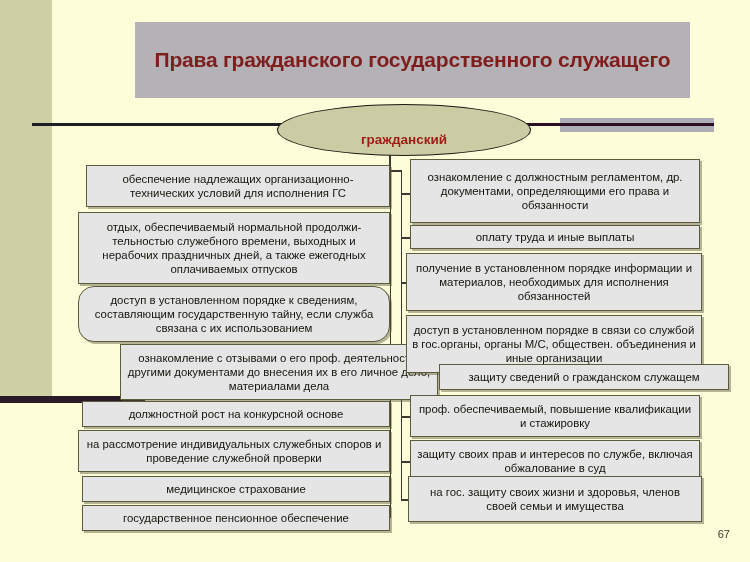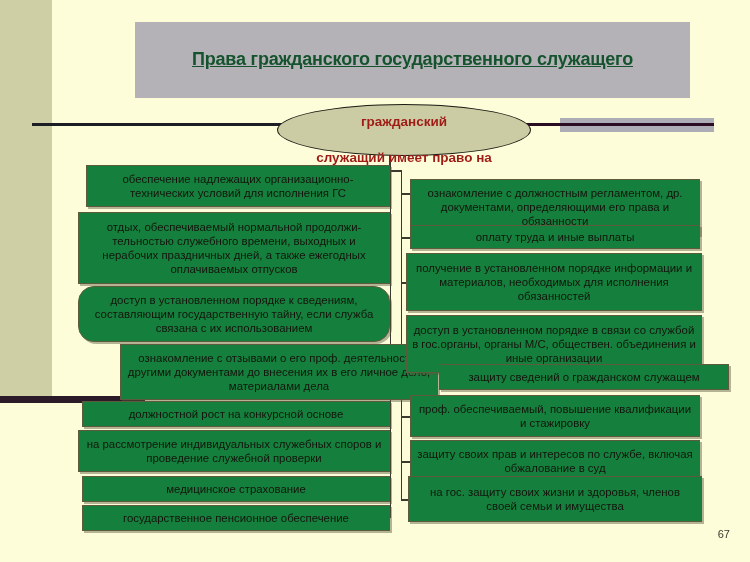--- a/index.html
+++ b/index.html
@@ -20,23 +20,23 @@
   }
 
   
   .title-bar{
     position:absolute;left:135px;top:22px;width:555px;height:76px;
     background:#b4b2b6;
     display:flex;align-items:center;justify-content:center;
     box-sizing:border-box;padding:2px 14px;
   }
   .title-text{
-    color:#14532d;
-    font-size:18px;font-weight:bold;line-height:1.18;
-    text-align:center;letter-spacing:-0.2px;text-decoration:underline;
+    color:#7f1d1d;
+    font-size:21px;font-weight:bold;line-height:1.18;
+    text-align:center;letter-spacing:-0.2px;
   }
 
   
   .rule-left{
     position:absolute;left:32px;top:123px;width:258px;height:3px;
     background:#1d1d26;
   }
   .rule-right-bar{
     position:absolute;left:560px;top:118px;width:154px;height:14px;
     background:#adadb5;
@@ -65,21 +65,21 @@
   .stub{
     position:absolute;height:1.6px;background:#3a3a30;
   }
   .oval-drop{
     position:absolute;left:389px;top:154px;width:1.6px;height:16px;background:#3a3a30;
   }
 
   
   .box{
     position:absolute;box-sizing:border-box;
-    background:#15803d;
+    background:#e5e5e5;
     border:1.5px solid #5c5c3c;
     box-shadow:2px 2px 0 rgba(90,88,60,.45);
     display:flex;align-items:center;justify-content:center;
     text-align:center;
     color:#14140c;
     font-size:11.4px;line-height:1.24;
     padding:0 5px;
     z-index:3;
   }
 
@@ -98,21 +98,20 @@
 <div class="title-bar">
   <div class="title-text">Права гражданского государственного служащего</div>
 </div>
 
 <div class="rule-left"></div>
 <div class="rule-right-bar"></div>
 <div class="rule-right-line"></div>
 
 <div class="oval">
   <div class="oval-line">гражданский</div>
-  <div class="oval-line">служащий имеет право на</div>
 </div>
 <div class="oval-drop"></div>
 
 <div id="diagram-layer">
     <div class="box" style="left: 86px; top: 165px; width: 304px; height: 42px;">обеспечение надлежащих организационно-технических условий для исполнения ГС</div>
     <div class="stub" style="left: 390px; top: 186px;"></div>
     <div class="box" style="left: 78px; top: 212px; width: 312px; height: 72px;">отдых, обеспечиваемый нормальной продолжи-тельностью служебного времени, выходных и нерабочих праздничных дней, а также ежегодных оплачиваемых отпусков</div>
     <div class="stub" style="left: 390px; top: 248px;"></div>
     <div class="box" style="left: 78px; top: 286px; width: 312px; height: 56px; border-radius: 16px;">доступ  в установленном порядке к сведениям, составляющим государственную тайну, если служба связана с их использованием</div>
     <div class="stub" style="left: 390px; top: 314px;"></div>
@@ -120,21 +119,21 @@
     <div class="stub" style="left: 390px; top: 372px;"></div>
     <div class="box" style="left: 82px; top: 401px; width: 308px; height: 26px;">должностной рост на конкурсной основе</div>
     <div class="stub" style="left: 390px; top: 414px;"></div>
     <div class="box" style="left: 78px; top: 430px; width: 312px; height: 42px;">на рассмотрение индивидуальных служебных споров и проведение служебной проверки</div>
     <div class="stub" style="left: 390px; top: 451px;"></div>
     <div class="box" style="left: 82px; top: 476px; width: 308px; height: 26px;">медицинское страхование</div>
     <div class="stub" style="left: 390px; top: 489px;"></div>
     <div class="box" style="left: 82px; top: 505px; width: 308px; height: 26px;">государственное пенсионное обеспечение</div>
     <div class="stub" style="left: 390px; top: 518px;"></div>
     <div class="trunk" style="left: 389.5px; top: 170px; height: 348px;"></div>
-    <div class="box" style="left: 410px; top: 179px; width: 290px; height: 56px;">ознакомление с должностным регламентом, др. документами, определяющими его права и обязанности</div>
+    <div class="box" style="left: 410px; top: 159px; width: 290px; height: 64px;">ознакомление с должностным регламентом, др. документами, определяющими его права и обязанности</div>
     <div class="stub" style="left: 400.5px; top: 193px; width: 9.5px;"></div>
     <div class="box" style="left: 410px; top: 225px; width: 290px; height: 24px;">оплату труда и иные выплаты</div>
     <div class="stub" style="left: 400.5px; top: 237px; width: 9.5px;"></div>
     <div class="box" style="left: 406px; top: 253px; width: 296px; height: 58px;">получение в установленном порядке информации и материалов, необходимых для исполнения обязанностей</div>
     <div class="stub" style="left: 400.5px; top: 282px; width: 5.5px;"></div>
     <div class="box" style="left: 406px; top: 315px; width: 296px; height: 58px;">доступ в установленном порядке в связи со службой в гос.органы, органы М/С, обществен. объединения и иные организации</div>
     <div class="stub" style="left: 400.5px; top: 344px; width: 5.5px;"></div>
     <div class="box" style="left: 410px; top: 364px; width: 290px; height: 26px; margin-left: 29px;">защиту сведений о гражданском служащем</div>
     <div class="stub" style="left: 400.5px; top: 377px; width: 9.5px;"></div>
     <div class="box" style="left: 410px; top: 395px; width: 290px; height: 42px;">проф. обеспечиваемый, повышение квалификации и стажировку</div>

